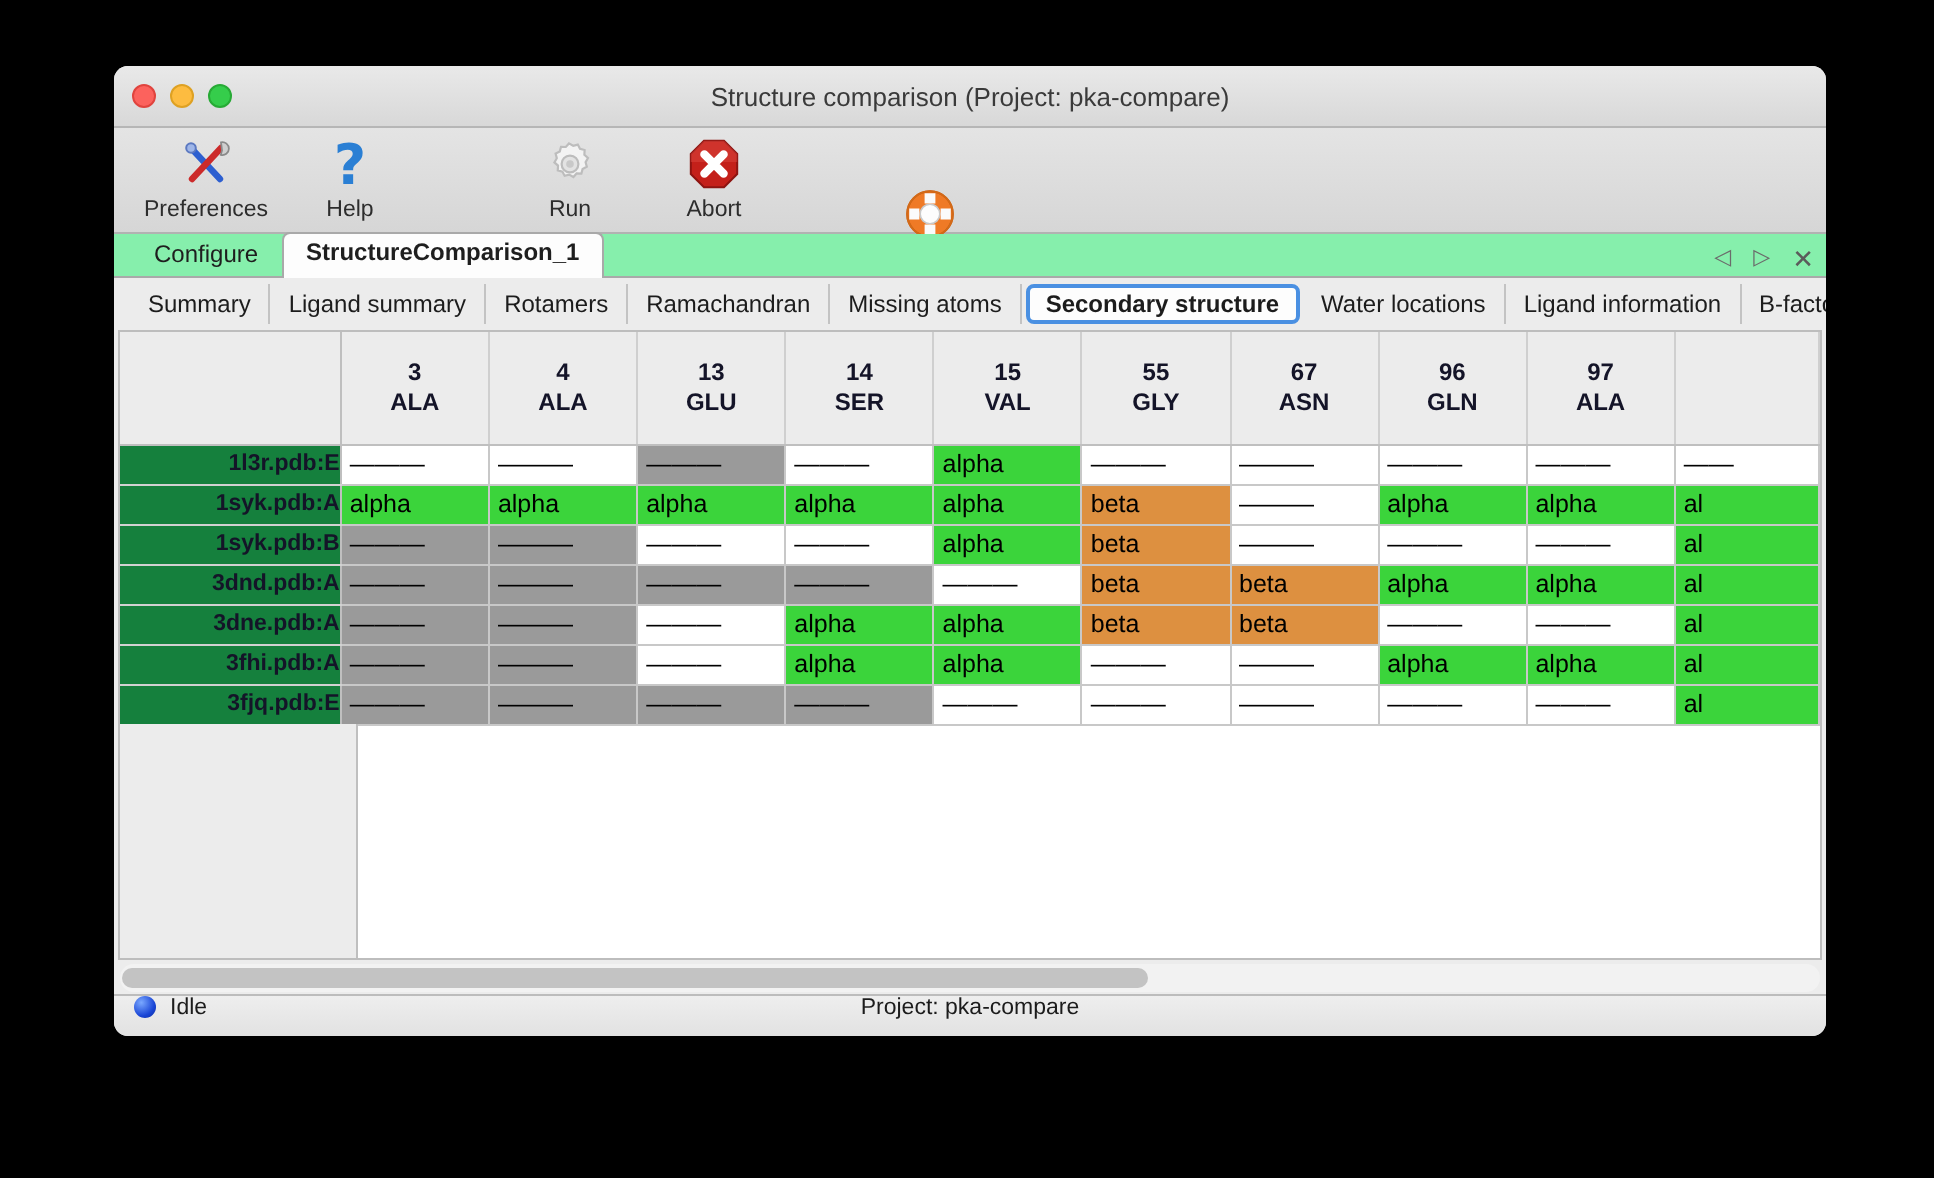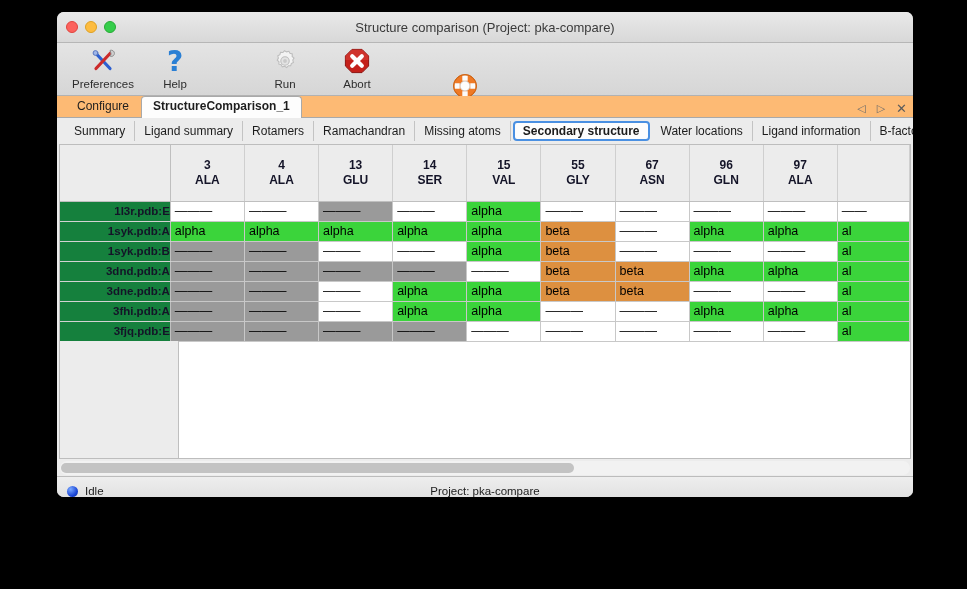--- a/index.html
+++ b/index.html
@@ -8,21 +8,21 @@
     width: 967px; height: 589px;
     background: #000;
     font-family: "Liberation Sans", sans-serif;
     overflow: hidden;
   }
   #root { position: relative; width: 967px; height: 589px; background: #000; }
 
   
   .window {
     position: absolute;
-    left: 57px; top: 12px;
+    left: 57px; top: 33px;
     width: 856px; height: 485px;
     background: #ececec;
     border-radius: 7px;
     box-shadow: 0 6px 26px rgba(0,0,0,0.75);
     overflow: hidden;
     display: flex; flex-direction: column;
   }
 
   
   .titlebar {
@@ -57,23 +57,23 @@
   }
   .tbtn .glyph { height: 30px; display: flex; align-items: center; justify-content: center; }
   .tbtn .lbl { font-size: 11.5px; color: #2d2d2d; margin-top: 2px; white-space: nowrap; }
   .tbtn.wide { width: 92px; }
   .tbtn.spacer-left { margin-left: 38px; }
   .tbtn.gap { margin-left: 26px; margin-top: 25px; }
 
   
   .projtabs {
     flex: 0 0 22px; height: 22px;
-    background: #fdba74;
+    background: #86efac;
     border-bottom: 1px solid #a9a9a9;
-    display: flex; align-items: center;
+    display: flex; align-items: flex-end;
     padding-left: 8px; position: relative;
   }
   .ptab {
     font-size: 12px; color: #1e1e1e;
     padding: 2px 11px 3px 11px;
     line-height: 15px; height: 21px;
     border: 1px solid transparent;
     border-bottom: none;
     cursor: default;
   }
@@ -189,21 +189,21 @@
     position: absolute; left: 1px; top: 2px;
     width: 513px; height: 10px;
     background: #c3c3c3; border-radius: 5px;
   }
 
   
   .statusbar {
     flex: 0 0 21px; height: 21px;
     background: linear-gradient(to bottom, #eeeeee 0%, #e2e2e2 100%);
     border-top: 1px solid #bcbcbc;
-    display: flex; align-items: flex-end;
+    display: flex; align-items: flex-start;
     padding: 0 10px; position: relative;
   }
   .status-led {
     width: 11px; height: 11px; border-radius: 50%;
     background: radial-gradient(circle at 33% 30%, #7aa8ff 0%, #1a46d6 62%, #0b2a9c 100%);
     margin-right: 7px;
   }
   .status-text { font-size: 11.5px; color: #1c1c1c; }
   .status-project {
     position: absolute; left: 0; right: 0; text-align: center;

